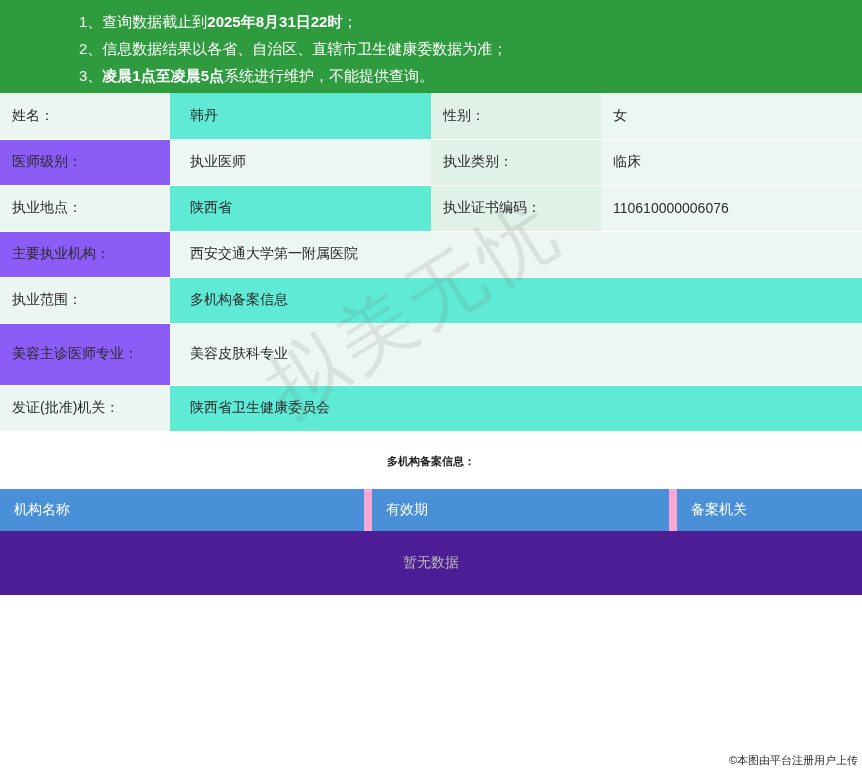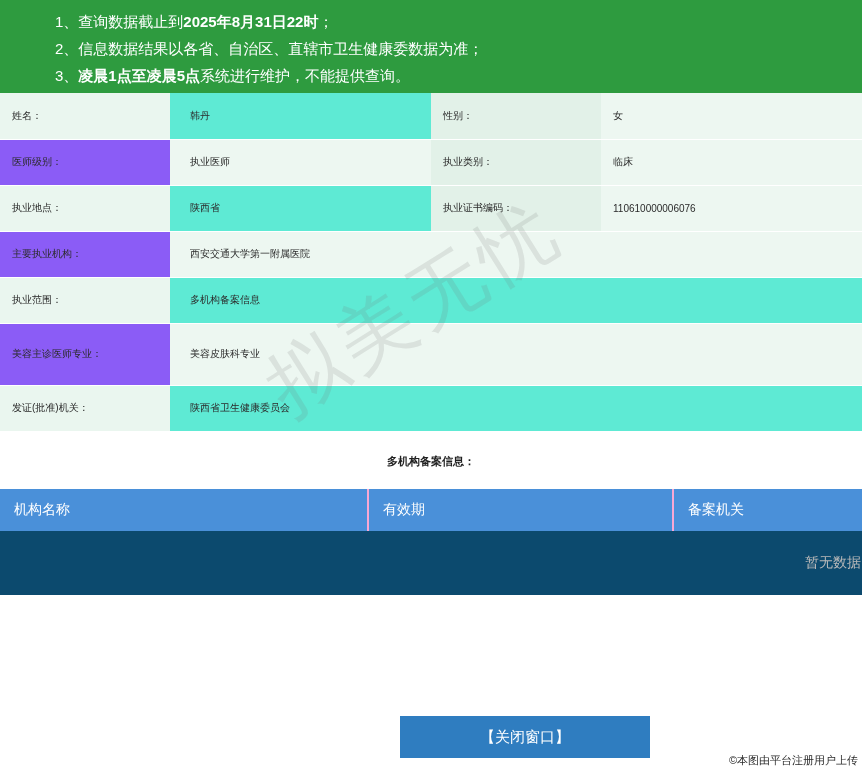--- a/index.html
+++ b/index.html
@@ -24,34 +24,34 @@
     height: 93px;
   }
   .notice ol {
     margin: 0;
     padding: 0;
     list-style: none;
   }
   .notice li {
     font-size: 15px;
     line-height: 27px;
-    padding-left: 55px;
+    padding-left: 79px;
     white-space: nowrap;
   }
   .notice b { font-weight: bold; }
 
   
   .info-table {
     width: 862px;
     border-collapse: collapse;
     table-layout: fixed;
   }
   .info-table td {
     border-bottom: 1px solid #ffffff;
-    font-size: 10px;
+    font-size: 14px;
     color: #2b2b2b;
     vertical-align: middle;
     height: 46px;
     padding: 6px 12px 6px 12px;
   }
   .info-table td.label {
     background: #eaf6ef;
     width: 170px;
     padding-left: 12px;
   }
@@ -102,26 +102,26 @@
     table-layout: fixed;
   }
   .rec-table th {
     background: #4a90d9;
     color: #ffffff;
     font-size: 14px;
     font-weight: normal;
     text-align: left;
     height: 42px;
     padding-left: 14px;
-    border-right: 2px solid #f9a8d4;
+    border-right: 8px solid #f9a8d4;
   }
   .rec-table th:last-child { border-right: none; }
   .rec-table td.empty {
-    background: #0c4a6e;
-    text-align: right;
+    background: #4c1d95;
+    text-align: center;
     color: #b9b9b9;
     font-size: 14px;
     height: 64px;
   }
 
   
   .footer {
     position: absolute;
     left: 0; bottom: 0;
     width: 862px;
@@ -224,17 +224,16 @@
       </tr>
     </thead>
     <tbody>
       <tr>
         <td class="empty" colspan="3">暂无数据</td>
       </tr>
     </tbody>
   </table>
 
   <div class="footer">
-    <button class="close-btn">【关闭窗口】</button>
     <div class="credit">©本图由平台注册用户上传</div>
   </div>
 
 </div>
 
 </body></html>

